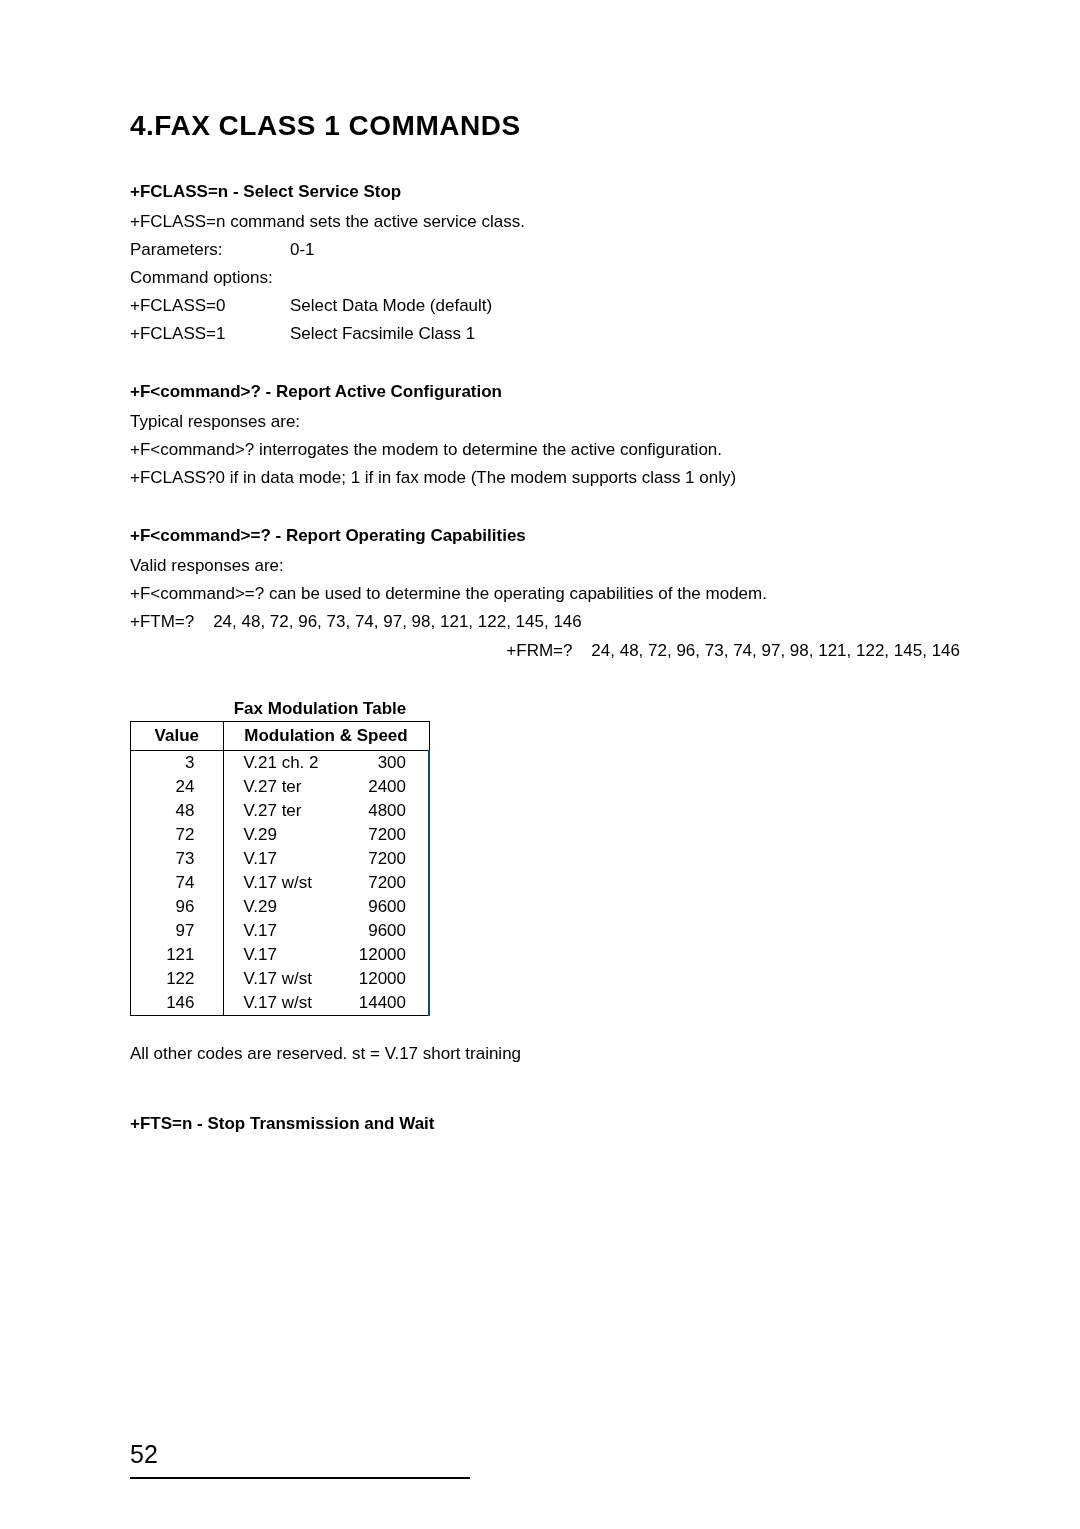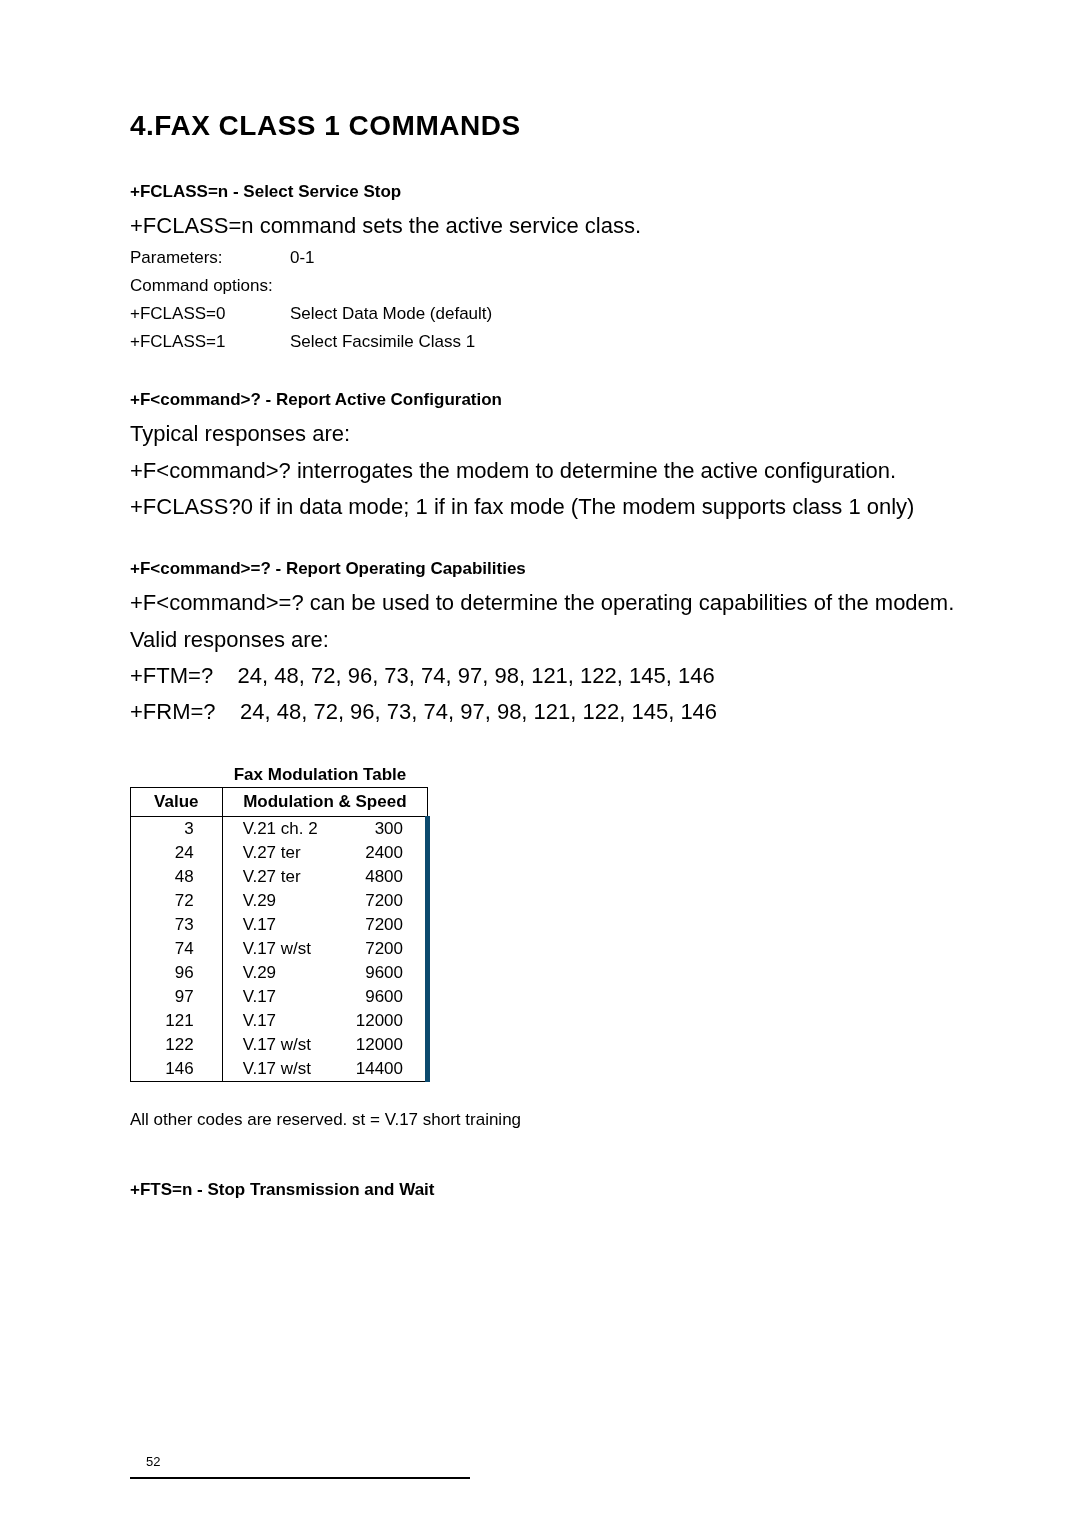--- a/index.html
+++ b/index.html
@@ -23,21 +23,21 @@
   }
   .block {
     margin-bottom: 34px;
   }
   .cmd-title {
     font-weight: bold;
     font-size: 17px;
     margin-bottom: 6px;
   }
   .line {
-    font-size: 22px;
+    font-size: 17px;
     line-height: 1.65;
   }
   .kv-row {
     display: flex;
     font-size: 17px;
     line-height: 1.65;
   }
   .kv-key {
     width: 160px;
     flex: 0 0 160px;
@@ -72,37 +72,37 @@
     text-align: right;
     padding-right: 28px;
     width: 90px;
   }
   table.modtable td.modcol {
     border-right: none;
     padding-left: 20px;
     width: 140px;
   }
   table.modtable td.spdcol {
-    border-right: 5px solid #0c4a6e;
+    border-right: 2px solid #0c4a6e;
     text-align: right;
     padding-right: 22px;
     width: 90px;
   }
   table.modtable tr.lastrow td {
     border-bottom: 1px solid #000;
   }
   .footnote {
     font-size: 17px;
     margin-top: 28px;
   }
   .pagenum {
     position: absolute;
-    left: 146px;
+    left: 130px;
     bottom: 60px;
-    font-size: 13px;
+    font-size: 25px;
     margin-top: 8px;
   }
   .footer-rule {
     position: absolute;
     left: 130px;
     bottom: 50px;
     width: 340px;
     border-top: 2px solid #000;
   }
 </style>
@@ -136,24 +136,24 @@
 
   <div class="block">
     <div class="cmd-title">+F&lt;command&gt;? - Report Active Configuration</div>
     <div class="line">Typical responses are:</div>
     <div class="line">+F&lt;command&gt;? interrogates the modem to determine the active configuration.</div>
     <div class="line">+FCLASS?0 if in data mode; 1 if in fax mode (The modem supports class 1 only)</div>
   </div>
 
   <div class="block">
     <div class="cmd-title">+F&lt;command&gt;=? - Report Operating Capabilities</div>
+    <div class="line">Valid responses are:</div>
     <div class="line">+F&lt;command&gt;=? can be used to determine the operating capabilities of the modem.</div>
-    <div class="line">Valid responses are:</div>
     <div class="line" style="white-space: pre;">+FTM=?    24, 48, 72, 96, 73, 74, 97, 98, 121, 122, 145, 146</div>
-    <div class="line" style="white-space: pre;">+FRM=?    24, 48, 72, 96, 73, 74, 97, 98, 121, 122, 145, 146</div>
+    <div class="line" style="white-space: pre; text-align: right;">+FRM=?    24, 48, 72, 96, 73, 74, 97, 98, 121, 122, 145, 146</div>
   </div>
 
   <div class="block">
     <div class="table-caption">Fax Modulation Table</div>
     <table class="modtable">
       <thead>
         <tr>
           <th>Value</th>
           <th colspan="2">Modulation &amp; Speed</th>
         </tr>

